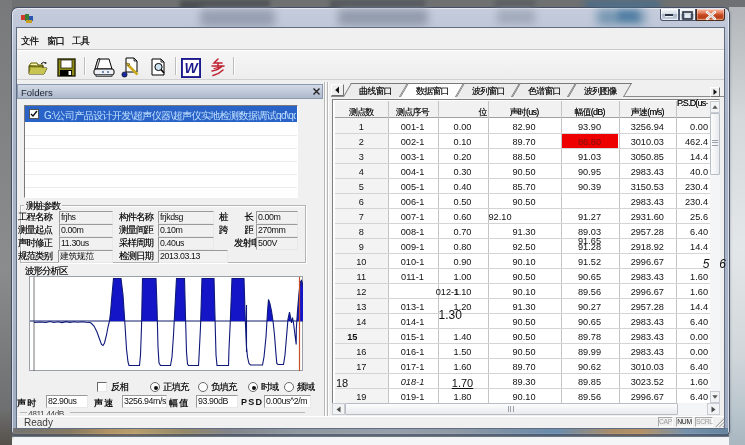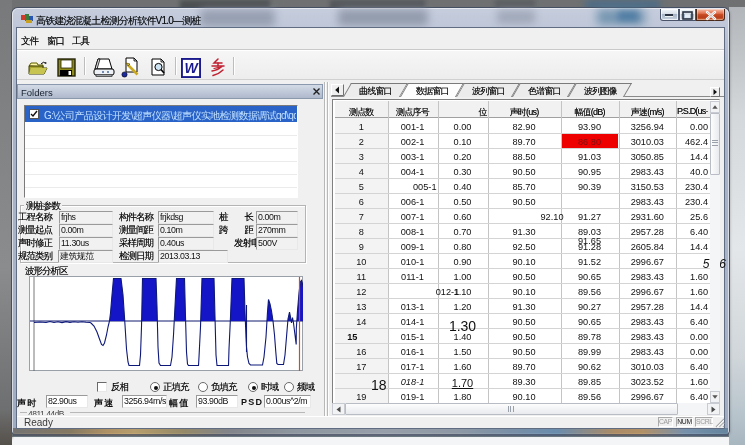--- a/index.html
+++ b/index.html
@@ -25,21 +25,20 @@
 <div class="abs" style="left:338px;top:9px;width:90px;height:17px;background:#8b94a5;filter:blur(4px);opacity:.85;border-radius:4px;"></div>
 <div class="abs" style="left:497px;top:10px;width:38px;height:14px;background:#98a1b1;filter:blur(4px);opacity:.8;"></div>
 <div class="abs" style="left:597px;top:9px;width:48px;height:16px;background:#55809f;filter:blur(5px);opacity:.7;"></div>
 <div class="abs" style="left:618px;top:11px;width:20px;height:10px;background:#42749f;filter:blur(3px);opacity:.75;"></div>
 <svg class="abs" style="left:21px;top:13px" width="14" height="12" viewBox="0 0 14 12">
       <rect x="0" y="2" width="4" height="5" fill="#d03a2a"></rect>
       <rect x="4" y="1" width="4" height="7" fill="#3a7c38"></rect>
       <rect x="8" y="3" width="4" height="5" fill="#2a56b0"></rect>
       <rect x="5" y="7" width="6" height="3" fill="#c8a020"></rect>
     </svg>
-<div class="abs" style="left:36px;top:14px;font-size:10px;color:#101418;letter-spacing:-0.8px;text-shadow:0 0 0.5px rgba(0,0,0,.6);">高铁建浇混凝土检测分析软件V1.0—测桩</div>
 <div class="abs" style="left:660px;top:9px;width:19px;height:12px;border-radius:0 0 0 3px;background:linear-gradient(180deg,#f2f6f9 0%,#d6dee8 45%,#a6b4c6 50%,#c6d2de 100%);border:1px solid #49536a;border-top:none;box-shadow:inset 0 0 0 1px rgba(255,255,255,.7);"></div>
 <div class="abs" style="left:679px;top:9px;width:17px;height:12px;background:linear-gradient(180deg,#f2f6f9 0%,#d6dee8 45%,#a6b4c6 50%,#c6d2de 100%);border:1px solid #49536a;border-top:none;box-shadow:inset 0 0 0 1px rgba(255,255,255,.7);"></div>
 <div class="abs" style="left:696px;top:9px;width:29px;height:12px;border-radius:0 0 3px 0;background:linear-gradient(180deg,#f8c0a8 0%,#e0714f 40%,#c94f26 50%,#b83d1a 75%,#d06a35 100%);border:1px solid #4a2a1a;border-top:none;box-shadow:inset 0 0 0 1px rgba(255,255,255,.35);"></div>
 <div class="abs" style="left:665px;top:14px;width:8px;height:2px;background:#2b3442;box-shadow:0 1px 0 rgba(255,255,255,.8);"></div>
 <svg class="abs" style="left:682px;top:11px" width="11" height="9" viewBox="0 0 11 9">
       <rect x="1" y="1" width="9" height="7" fill="none" stroke="#2b3442" stroke-width="1.6"></rect>
       <rect x="3" y="3.2" width="5" height="3.6" fill="#e8eef5"></rect>
     </svg>
 <svg class="abs" style="left:705px;top:10px" width="12" height="11" viewBox="0 0 12 11">
       <path d="M2,2 L10,9 M10,2 L2,9" stroke="#ffffff" stroke-width="2.4" stroke-linecap="round"></path>
@@ -239,21 +238,21 @@
 <div class="abs" style="left:335px;top:358.0px;width:375px;height:1px;background:#d4d4d4;"></div>
 <div class="abs" style="left:335px;top:373.0px;width:375px;height:1px;background:#d4d4d4;"></div>
 <div class="abs" style="left:335px;top:388.0px;width:375px;height:1px;background:#d4d4d4;"></div>
 <div class="abs" style="left:335px;top:403.0px;width:375px;height:1px;background:#d4d4d4;"></div>
 <div class="abs" style="left:336px;top:106px;width:50.5px;font-size:9px;color:#101010;text-align:center;white-space:nowrap;overflow:hidden;letter-spacing:-0.8px;text-shadow:0 0 0.5px rgba(0,0,0,.7);">测点数</div>
 <div class="abs" style="left:388.5px;top:106px;width:48.0px;font-size:9px;color:#101010;text-align:center;white-space:nowrap;overflow:hidden;letter-spacing:-0.8px;text-shadow:0 0 0.5px rgba(0,0,0,.7);">测点序号</div>
 <div class="abs" style="left:438.5px;top:106px;width:48.0px;font-size:9px;color:#101010;white-space:nowrap;overflow:hidden;letter-spacing:-0.8px;text-shadow:0 0 0.5px rgba(0,0,0,.7);padding-left:40px;">位置(m)</div>
 <div class="abs" style="left:488.5px;top:106px;width:71.0px;font-size:9px;color:#101010;text-align:center;white-space:nowrap;overflow:hidden;letter-spacing:-0.8px;text-shadow:0 0 0.5px rgba(0,0,0,.7);">声时(us)</div>
 <div class="abs" style="left:561.5px;top:106px;width:56.0px;font-size:9px;color:#101010;text-align:center;white-space:nowrap;overflow:hidden;letter-spacing:-0.8px;text-shadow:0 0 0.5px rgba(0,0,0,.7);">幅值(dB)</div>
 <div class="abs" style="left:619.5px;top:106px;width:55.5px;font-size:9px;color:#101010;text-align:center;white-space:nowrap;overflow:hidden;letter-spacing:-0.8px;text-shadow:0 0 0.5px rgba(0,0,0,.7);">声速(m/s)</div>
-<div class="abs" style="left:677px;top:106px;width:36px;font-size:9px;color:#101010;text-align:left;white-space:nowrap;overflow:hidden;letter-spacing:-0.8px;text-shadow:0 0 0.5px rgba(0,0,0,.7);">P.S.D(us·</div>
+<div class="abs" style="left:677px;top:98px;width:36px;font-size:9px;color:#101010;text-align:left;white-space:nowrap;overflow:hidden;letter-spacing:-0.8px;text-shadow:0 0 0.5px rgba(0,0,0,.7);">P.S.D(us·</div>
 <div class="abs" style="left:561.5px;top:134.0px;width:56px;height:14.0px;background:#ee0000;"></div>
 <div class="abs" style="left:336px;top:121.5px;width:50.5px;font-size:9.2px;color:#101010;text-align:center;white-space:nowrap;overflow:hidden;">1</div>
 <div class="abs" style="left:388.5px;top:121.5px;width:48.0px;font-size:9.2px;color:#101010;text-align:center;white-space:nowrap;overflow:hidden;">001-1</div>
 <div class="abs" style="left:438.5px;top:121.5px;width:48.0px;font-size:9.2px;color:#101010;text-align:center;white-space:nowrap;overflow:hidden;">0.00</div>
 <div class="abs" style="left:488.5px;top:121.5px;width:71.0px;font-size:9.2px;color:#101010;text-align:center;white-space:nowrap;overflow:hidden;">82.90</div>
 <div class="abs" style="left:561.5px;top:121.5px;width:56.0px;font-size:9.2px;color:#101010;text-align:center;white-space:nowrap;overflow:hidden;">93.90</div>
 <div class="abs" style="left:619.5px;top:121.5px;width:55.5px;font-size:9.2px;color:#101010;text-align:center;white-space:nowrap;overflow:hidden;">3256.94</div>
 <div class="abs" style="left:677px;top:121.5px;width:32px;font-size:9.2px;color:#101010;text-align:right;padding-right:1px;white-space:nowrap;overflow:hidden;">0.00</div>
 <div class="abs" style="left:336px;top:136.5px;width:50.5px;font-size:9.2px;color:#101010;text-align:center;white-space:nowrap;overflow:hidden;">2</div>
 <div class="abs" style="left:388.5px;top:136.5px;width:48.0px;font-size:9.2px;color:#101010;text-align:center;white-space:nowrap;overflow:hidden;">002-1</div>
@@ -270,53 +269,53 @@
 <div class="abs" style="left:619.5px;top:151.5px;width:55.5px;font-size:9.2px;color:#101010;text-align:center;white-space:nowrap;overflow:hidden;">3050.85</div>
 <div class="abs" style="left:677px;top:151.5px;width:32px;font-size:9.2px;color:#101010;text-align:right;padding-right:1px;white-space:nowrap;overflow:hidden;">14.4</div>
 <div class="abs" style="left:336px;top:166.5px;width:50.5px;font-size:9.2px;color:#101010;text-align:center;white-space:nowrap;overflow:hidden;">4</div>
 <div class="abs" style="left:388.5px;top:166.5px;width:48.0px;font-size:9.2px;color:#101010;text-align:center;white-space:nowrap;overflow:hidden;">004-1</div>
 <div class="abs" style="left:438.5px;top:166.5px;width:48.0px;font-size:9.2px;color:#101010;text-align:center;white-space:nowrap;overflow:hidden;">0.30</div>
 <div class="abs" style="left:488.5px;top:166.5px;width:71.0px;font-size:9.2px;color:#101010;text-align:center;white-space:nowrap;overflow:hidden;">90.50</div>
 <div class="abs" style="left:561.5px;top:166.5px;width:56.0px;font-size:9.2px;color:#101010;text-align:center;white-space:nowrap;overflow:hidden;">90.95</div>
 <div class="abs" style="left:619.5px;top:166.5px;width:55.5px;font-size:9.2px;color:#101010;text-align:center;white-space:nowrap;overflow:hidden;">2983.43</div>
 <div class="abs" style="left:677px;top:166.5px;width:32px;font-size:9.2px;color:#101010;text-align:right;padding-right:1px;white-space:nowrap;overflow:hidden;">40.0</div>
 <div class="abs" style="left:336px;top:181.5px;width:50.5px;font-size:9.2px;color:#101010;text-align:center;white-space:nowrap;overflow:hidden;">5</div>
-<div class="abs" style="left:388.5px;top:181.5px;width:48.0px;font-size:9.2px;color:#101010;text-align:right;white-space:nowrap;overflow:hidden;">005-1</div>
+<div class="abs" style="left:388.5px;top:181.5px;width:48.0px;font-size:9.2px;color:#101010;text-align:center;white-space:nowrap;overflow:hidden;">005-1</div>
 <div class="abs" style="left:438.5px;top:181.5px;width:48.0px;font-size:9.2px;color:#101010;text-align:center;white-space:nowrap;overflow:hidden;">0.40</div>
 <div class="abs" style="left:488.5px;top:181.5px;width:71.0px;font-size:9.2px;color:#101010;text-align:center;white-space:nowrap;overflow:hidden;">85.70</div>
 <div class="abs" style="left:561.5px;top:181.5px;width:56.0px;font-size:9.2px;color:#101010;text-align:center;white-space:nowrap;overflow:hidden;">90.39</div>
 <div class="abs" style="left:619.5px;top:181.5px;width:55.5px;font-size:9.2px;color:#101010;text-align:center;white-space:nowrap;overflow:hidden;">3150.53</div>
 <div class="abs" style="left:677px;top:181.5px;width:32px;font-size:9.2px;color:#101010;text-align:right;padding-right:1px;white-space:nowrap;overflow:hidden;">230.4</div>
 <div class="abs" style="left:336px;top:196.5px;width:50.5px;font-size:9.2px;color:#101010;text-align:center;white-space:nowrap;overflow:hidden;">6</div>
 <div class="abs" style="left:388.5px;top:196.5px;width:48.0px;font-size:9.2px;color:#101010;text-align:center;white-space:nowrap;overflow:hidden;">006-1</div>
 <div class="abs" style="left:438.5px;top:196.5px;width:48.0px;font-size:9.2px;color:#101010;text-align:center;white-space:nowrap;overflow:hidden;">0.50</div>
 <div class="abs" style="left:488.5px;top:196.5px;width:71.0px;font-size:9.2px;color:#101010;text-align:center;white-space:nowrap;overflow:hidden;">90.50</div>
 <div class="abs" style="left:561.5px;top:196.5px;width:56.0px;font-size:9.2px;color:#101010;text-align:center;white-space:nowrap;overflow:hidden;margin-top:39px;">91.65</div>
 <div class="abs" style="left:619.5px;top:196.5px;width:55.5px;font-size:9.2px;color:#101010;text-align:center;white-space:nowrap;overflow:hidden;">2983.43</div>
 <div class="abs" style="left:677px;top:196.5px;width:32px;font-size:9.2px;color:#101010;text-align:right;padding-right:1px;white-space:nowrap;overflow:hidden;">230.4</div>
 <div class="abs" style="left:336px;top:211.5px;width:50.5px;font-size:9.2px;color:#101010;text-align:center;white-space:nowrap;overflow:hidden;">7</div>
 <div class="abs" style="left:388.5px;top:211.5px;width:48.0px;font-size:9.2px;color:#101010;text-align:center;white-space:nowrap;overflow:hidden;">007-1</div>
 <div class="abs" style="left:438.5px;top:211.5px;width:48.0px;font-size:9.2px;color:#101010;text-align:center;white-space:nowrap;overflow:hidden;">0.60</div>
-<div class="abs" style="left:488.5px;top:211.5px;width:87px;font-size:9.2px;color:#101010;text-align:center;white-space:nowrap;overflow:hidden;padding-left:40px;">92.10</div>
+<div class="abs" style="left:488.5px;top:211.5px;width:87px;font-size:9.2px;color:#101010;text-align:left;white-space:nowrap;overflow:hidden;">92.10</div>
 <div class="abs" style="left:561.5px;top:211.5px;width:56.0px;font-size:9.2px;color:#101010;text-align:center;white-space:nowrap;overflow:hidden;">91.27</div>
 <div class="abs" style="left:619.5px;top:211.5px;width:55.5px;font-size:9.2px;color:#101010;text-align:center;white-space:nowrap;overflow:hidden;">2931.60</div>
 <div class="abs" style="left:677px;top:211.5px;width:32px;font-size:9.2px;color:#101010;text-align:right;padding-right:1px;white-space:nowrap;overflow:hidden;">25.6</div>
 <div class="abs" style="left:336px;top:226.5px;width:50.5px;font-size:9.2px;color:#101010;text-align:center;white-space:nowrap;overflow:hidden;">8</div>
 <div class="abs" style="left:388.5px;top:226.5px;width:48.0px;font-size:9.2px;color:#101010;text-align:center;white-space:nowrap;overflow:hidden;">008-1</div>
 <div class="abs" style="left:438.5px;top:226.5px;width:48.0px;font-size:9.2px;color:#101010;text-align:center;white-space:nowrap;overflow:hidden;">0.70</div>
 <div class="abs" style="left:488.5px;top:226.5px;width:71.0px;font-size:9.2px;color:#101010;text-align:center;white-space:nowrap;overflow:hidden;">91.30</div>
 <div class="abs" style="left:561.5px;top:226.5px;width:56.0px;font-size:9.2px;color:#101010;text-align:center;white-space:nowrap;overflow:hidden;">89.03</div>
 <div class="abs" style="left:619.5px;top:226.5px;width:55.5px;font-size:9.2px;color:#101010;text-align:center;white-space:nowrap;overflow:hidden;">2957.28</div>
 <div class="abs" style="left:677px;top:226.5px;width:32px;font-size:9.2px;color:#101010;text-align:right;padding-right:1px;white-space:nowrap;overflow:hidden;">6.40</div>
 <div class="abs" style="left:336px;top:241.5px;width:50.5px;font-size:9.2px;color:#101010;text-align:center;white-space:nowrap;overflow:hidden;">9</div>
 <div class="abs" style="left:388.5px;top:241.5px;width:48.0px;font-size:9.2px;color:#101010;text-align:center;white-space:nowrap;overflow:hidden;">009-1</div>
 <div class="abs" style="left:438.5px;top:241.5px;width:48.0px;font-size:9.2px;color:#101010;text-align:center;white-space:nowrap;overflow:hidden;">0.80</div>
 <div class="abs" style="left:488.5px;top:241.5px;width:71.0px;font-size:9.2px;color:#101010;text-align:center;white-space:nowrap;overflow:hidden;">92.50</div>
 <div class="abs" style="left:561.5px;top:241.5px;width:56.0px;font-size:9.2px;color:#101010;text-align:center;white-space:nowrap;overflow:hidden;">91.28</div>
-<div class="abs" style="left:619.5px;top:241.5px;width:55.5px;font-size:9.2px;color:#101010;text-align:center;white-space:nowrap;overflow:hidden;">2605.84</div>
+<div class="abs" style="left:619.5px;top:241.5px;width:55.5px;font-size:9.2px;color:#101010;text-align:center;white-space:nowrap;overflow:hidden;">2918.92</div>
 <div class="abs" style="left:677px;top:241.5px;width:32px;font-size:9.2px;color:#101010;text-align:right;padding-right:1px;white-space:nowrap;overflow:hidden;">14.4</div>
 <div class="abs" style="left:336px;top:256.5px;width:50.5px;font-size:9.2px;color:#101010;text-align:center;white-space:nowrap;overflow:hidden;">10</div>
 <div class="abs" style="left:388.5px;top:256.5px;width:48.0px;font-size:9.2px;color:#101010;text-align:center;white-space:nowrap;overflow:hidden;">010-1</div>
 <div class="abs" style="left:438.5px;top:256.5px;width:48.0px;font-size:9.2px;color:#101010;text-align:center;white-space:nowrap;overflow:hidden;">0.90</div>
 <div class="abs" style="left:488.5px;top:256.5px;width:71.0px;font-size:9.2px;color:#101010;text-align:center;white-space:nowrap;overflow:hidden;">90.10</div>
 <div class="abs" style="left:561.5px;top:256.5px;width:56.0px;font-size:9.2px;color:#101010;text-align:center;white-space:nowrap;overflow:hidden;">91.52</div>
 <div class="abs" style="left:619.5px;top:256.5px;width:55.5px;font-size:9.2px;color:#101010;text-align:center;white-space:nowrap;overflow:hidden;">2996.67</div>
 <div class="abs" style="left:695px;top:256.5px;width:32px;font-size:12px;color:#101010;text-align:right;padding-right:1px;white-space:nowrap;overflow:hidden;font-style:italic;">57.6</div>
 <div class="abs" style="left:336px;top:271.5px;width:50.5px;font-size:9.2px;color:#101010;text-align:center;white-space:nowrap;overflow:hidden;">11</div>
 <div class="abs" style="left:388.5px;top:271.5px;width:48.0px;font-size:9.2px;color:#101010;text-align:center;white-space:nowrap;overflow:hidden;">011-1</div>
@@ -334,21 +333,21 @@
 <div class="abs" style="left:677px;top:286.5px;width:32px;font-size:9.2px;color:#101010;text-align:right;padding-right:1px;white-space:nowrap;overflow:hidden;">1.60</div>
 <div class="abs" style="left:336px;top:301.5px;width:50.5px;font-size:9.2px;color:#101010;text-align:center;white-space:nowrap;overflow:hidden;">13</div>
 <div class="abs" style="left:388.5px;top:301.5px;width:48.0px;font-size:9.2px;color:#101010;text-align:center;white-space:nowrap;overflow:hidden;">013-1</div>
 <div class="abs" style="left:438.5px;top:301.5px;width:48.0px;font-size:9.2px;color:#101010;text-align:center;white-space:nowrap;overflow:hidden;">1.20</div>
 <div class="abs" style="left:488.5px;top:301.5px;width:71.0px;font-size:9.2px;color:#101010;text-align:center;white-space:nowrap;overflow:hidden;">91.30</div>
 <div class="abs" style="left:561.5px;top:301.5px;width:56.0px;font-size:9.2px;color:#101010;text-align:center;white-space:nowrap;overflow:hidden;">90.27</div>
 <div class="abs" style="left:619.5px;top:301.5px;width:55.5px;font-size:9.2px;color:#101010;text-align:center;white-space:nowrap;overflow:hidden;">2957.28</div>
 <div class="abs" style="left:677px;top:301.5px;width:32px;font-size:9.2px;color:#101010;text-align:right;padding-right:1px;white-space:nowrap;overflow:hidden;">14.4</div>
 <div class="abs" style="left:336px;top:316.5px;width:50.5px;font-size:9.2px;color:#101010;text-align:center;white-space:nowrap;overflow:hidden;">14</div>
 <div class="abs" style="left:388.5px;top:316.5px;width:48.0px;font-size:9.2px;color:#101010;text-align:center;white-space:nowrap;overflow:hidden;">014-1</div>
-<div class="abs" style="left:438.5px;top:318px;width:48.0px;font-size:14px;color:#101010;text-align:center;white-space:nowrap;overflow:hidden;">1.30</div>
+<div class="abs" style="left:438.5px;top:308px;width:48.0px;font-size:12px;color:#101010;text-align:left;white-space:nowrap;overflow:hidden;">1.30</div>
 <div class="abs" style="left:488.5px;top:316.5px;width:71.0px;font-size:9.2px;color:#101010;text-align:center;white-space:nowrap;overflow:hidden;">90.50</div>
 <div class="abs" style="left:561.5px;top:316.5px;width:56.0px;font-size:9.2px;color:#101010;text-align:center;white-space:nowrap;overflow:hidden;">90.65</div>
 <div class="abs" style="left:619.5px;top:316.5px;width:55.5px;font-size:9.2px;color:#101010;text-align:center;white-space:nowrap;overflow:hidden;">2983.43</div>
 <div class="abs" style="left:677px;top:316.5px;width:32px;font-size:9.2px;color:#101010;text-align:right;padding-right:1px;white-space:nowrap;overflow:hidden;">6.40</div>
 <div class="abs" style="left:327px;top:331.5px;width:50.5px;font-size:9.2px;color:#101010;text-align:center;white-space:nowrap;overflow:hidden;font-weight:bold;">15</div>
 <div class="abs" style="left:388.5px;top:331.5px;width:48.0px;font-size:9.2px;color:#101010;text-align:center;white-space:nowrap;overflow:hidden;">015-1</div>
 <div class="abs" style="left:438.5px;top:331.5px;width:48.0px;font-size:9.2px;color:#101010;text-align:center;white-space:nowrap;overflow:hidden;">1.40</div>
 <div class="abs" style="left:488.5px;top:331.5px;width:71.0px;font-size:9.2px;color:#101010;text-align:center;white-space:nowrap;overflow:hidden;">90.50</div>
 <div class="abs" style="left:561.5px;top:331.5px;width:56.0px;font-size:9.2px;color:#101010;text-align:center;white-space:nowrap;overflow:hidden;">89.78</div>
 <div class="abs" style="left:619.5px;top:331.5px;width:55.5px;font-size:9.2px;color:#101010;text-align:center;white-space:nowrap;overflow:hidden;">2983.43</div>
@@ -360,21 +359,21 @@
 <div class="abs" style="left:561.5px;top:346.5px;width:56.0px;font-size:9.2px;color:#101010;text-align:center;white-space:nowrap;overflow:hidden;">89.99</div>
 <div class="abs" style="left:619.5px;top:346.5px;width:55.5px;font-size:9.2px;color:#101010;text-align:center;white-space:nowrap;overflow:hidden;">2983.43</div>
 <div class="abs" style="left:677px;top:346.5px;width:32px;font-size:9.2px;color:#101010;text-align:right;padding-right:1px;white-space:nowrap;overflow:hidden;">0.00</div>
 <div class="abs" style="left:336px;top:361.5px;width:50.5px;font-size:9.2px;color:#101010;text-align:center;white-space:nowrap;overflow:hidden;">17</div>
 <div class="abs" style="left:388.5px;top:361.5px;width:48.0px;font-size:9.2px;color:#101010;text-align:center;white-space:nowrap;overflow:hidden;">017-1</div>
 <div class="abs" style="left:438.5px;top:361.5px;width:48.0px;font-size:9.2px;color:#101010;text-align:center;white-space:nowrap;overflow:hidden;">1.60</div>
 <div class="abs" style="left:488.5px;top:361.5px;width:71.0px;font-size:9.2px;color:#101010;text-align:center;white-space:nowrap;overflow:hidden;">89.70</div>
 <div class="abs" style="left:561.5px;top:361.5px;width:56.0px;font-size:9.2px;color:#101010;text-align:center;white-space:nowrap;overflow:hidden;">90.62</div>
 <div class="abs" style="left:619.5px;top:361.5px;width:55.5px;font-size:9.2px;color:#101010;text-align:center;white-space:nowrap;overflow:hidden;">3010.03</div>
 <div class="abs" style="left:677px;top:361.5px;width:32px;font-size:9.2px;color:#101010;text-align:right;padding-right:1px;white-space:nowrap;overflow:hidden;">6.40</div>
-<div class="abs" style="left:336px;top:376.5px;width:50.5px;font-size:14px;color:#101010;text-align:right;white-space:nowrap;overflow:hidden;">18</div>
+<div class="abs" style="left:336px;top:376.5px;width:50.5px;font-size:11px;color:#101010;text-align:left;white-space:nowrap;overflow:hidden;">18</div>
 <div class="abs" style="left:388.5px;top:376.5px;width:48.0px;font-size:9.2px;color:#101010;text-align:center;white-space:nowrap;overflow:hidden;font-style:italic;">018-1</div>
 <div class="abs" style="left:438.5px;top:376.5px;width:48.0px;font-size:11px;color:#101010;text-align:center;white-space:nowrap;overflow:hidden;text-decoration:underline;">1.70</div>
 <div class="abs" style="left:488.5px;top:376.5px;width:71.0px;font-size:9.2px;color:#101010;text-align:center;white-space:nowrap;overflow:hidden;">89.30</div>
 <div class="abs" style="left:561.5px;top:376.5px;width:56.0px;font-size:9.2px;color:#101010;text-align:center;white-space:nowrap;overflow:hidden;">89.85</div>
 <div class="abs" style="left:619.5px;top:376.5px;width:55.5px;font-size:9.2px;color:#101010;text-align:center;white-space:nowrap;overflow:hidden;">3023.52</div>
 <div class="abs" style="left:677px;top:376.5px;width:32px;font-size:9.2px;color:#101010;text-align:right;padding-right:1px;white-space:nowrap;overflow:hidden;">1.60</div>
 <div class="abs" style="left:336px;top:391.5px;width:50.5px;font-size:9.2px;color:#101010;text-align:center;white-space:nowrap;overflow:hidden;">19</div>
 <div class="abs" style="left:388.5px;top:391.5px;width:48.0px;font-size:9.2px;color:#101010;text-align:center;white-space:nowrap;overflow:hidden;">019-1</div>
 <div class="abs" style="left:438.5px;top:391.5px;width:48.0px;font-size:9.2px;color:#101010;text-align:center;white-space:nowrap;overflow:hidden;">1.80</div>
 <div class="abs" style="left:488.5px;top:391.5px;width:71.0px;font-size:9.2px;color:#101010;text-align:center;white-space:nowrap;overflow:hidden;">90.10</div>

